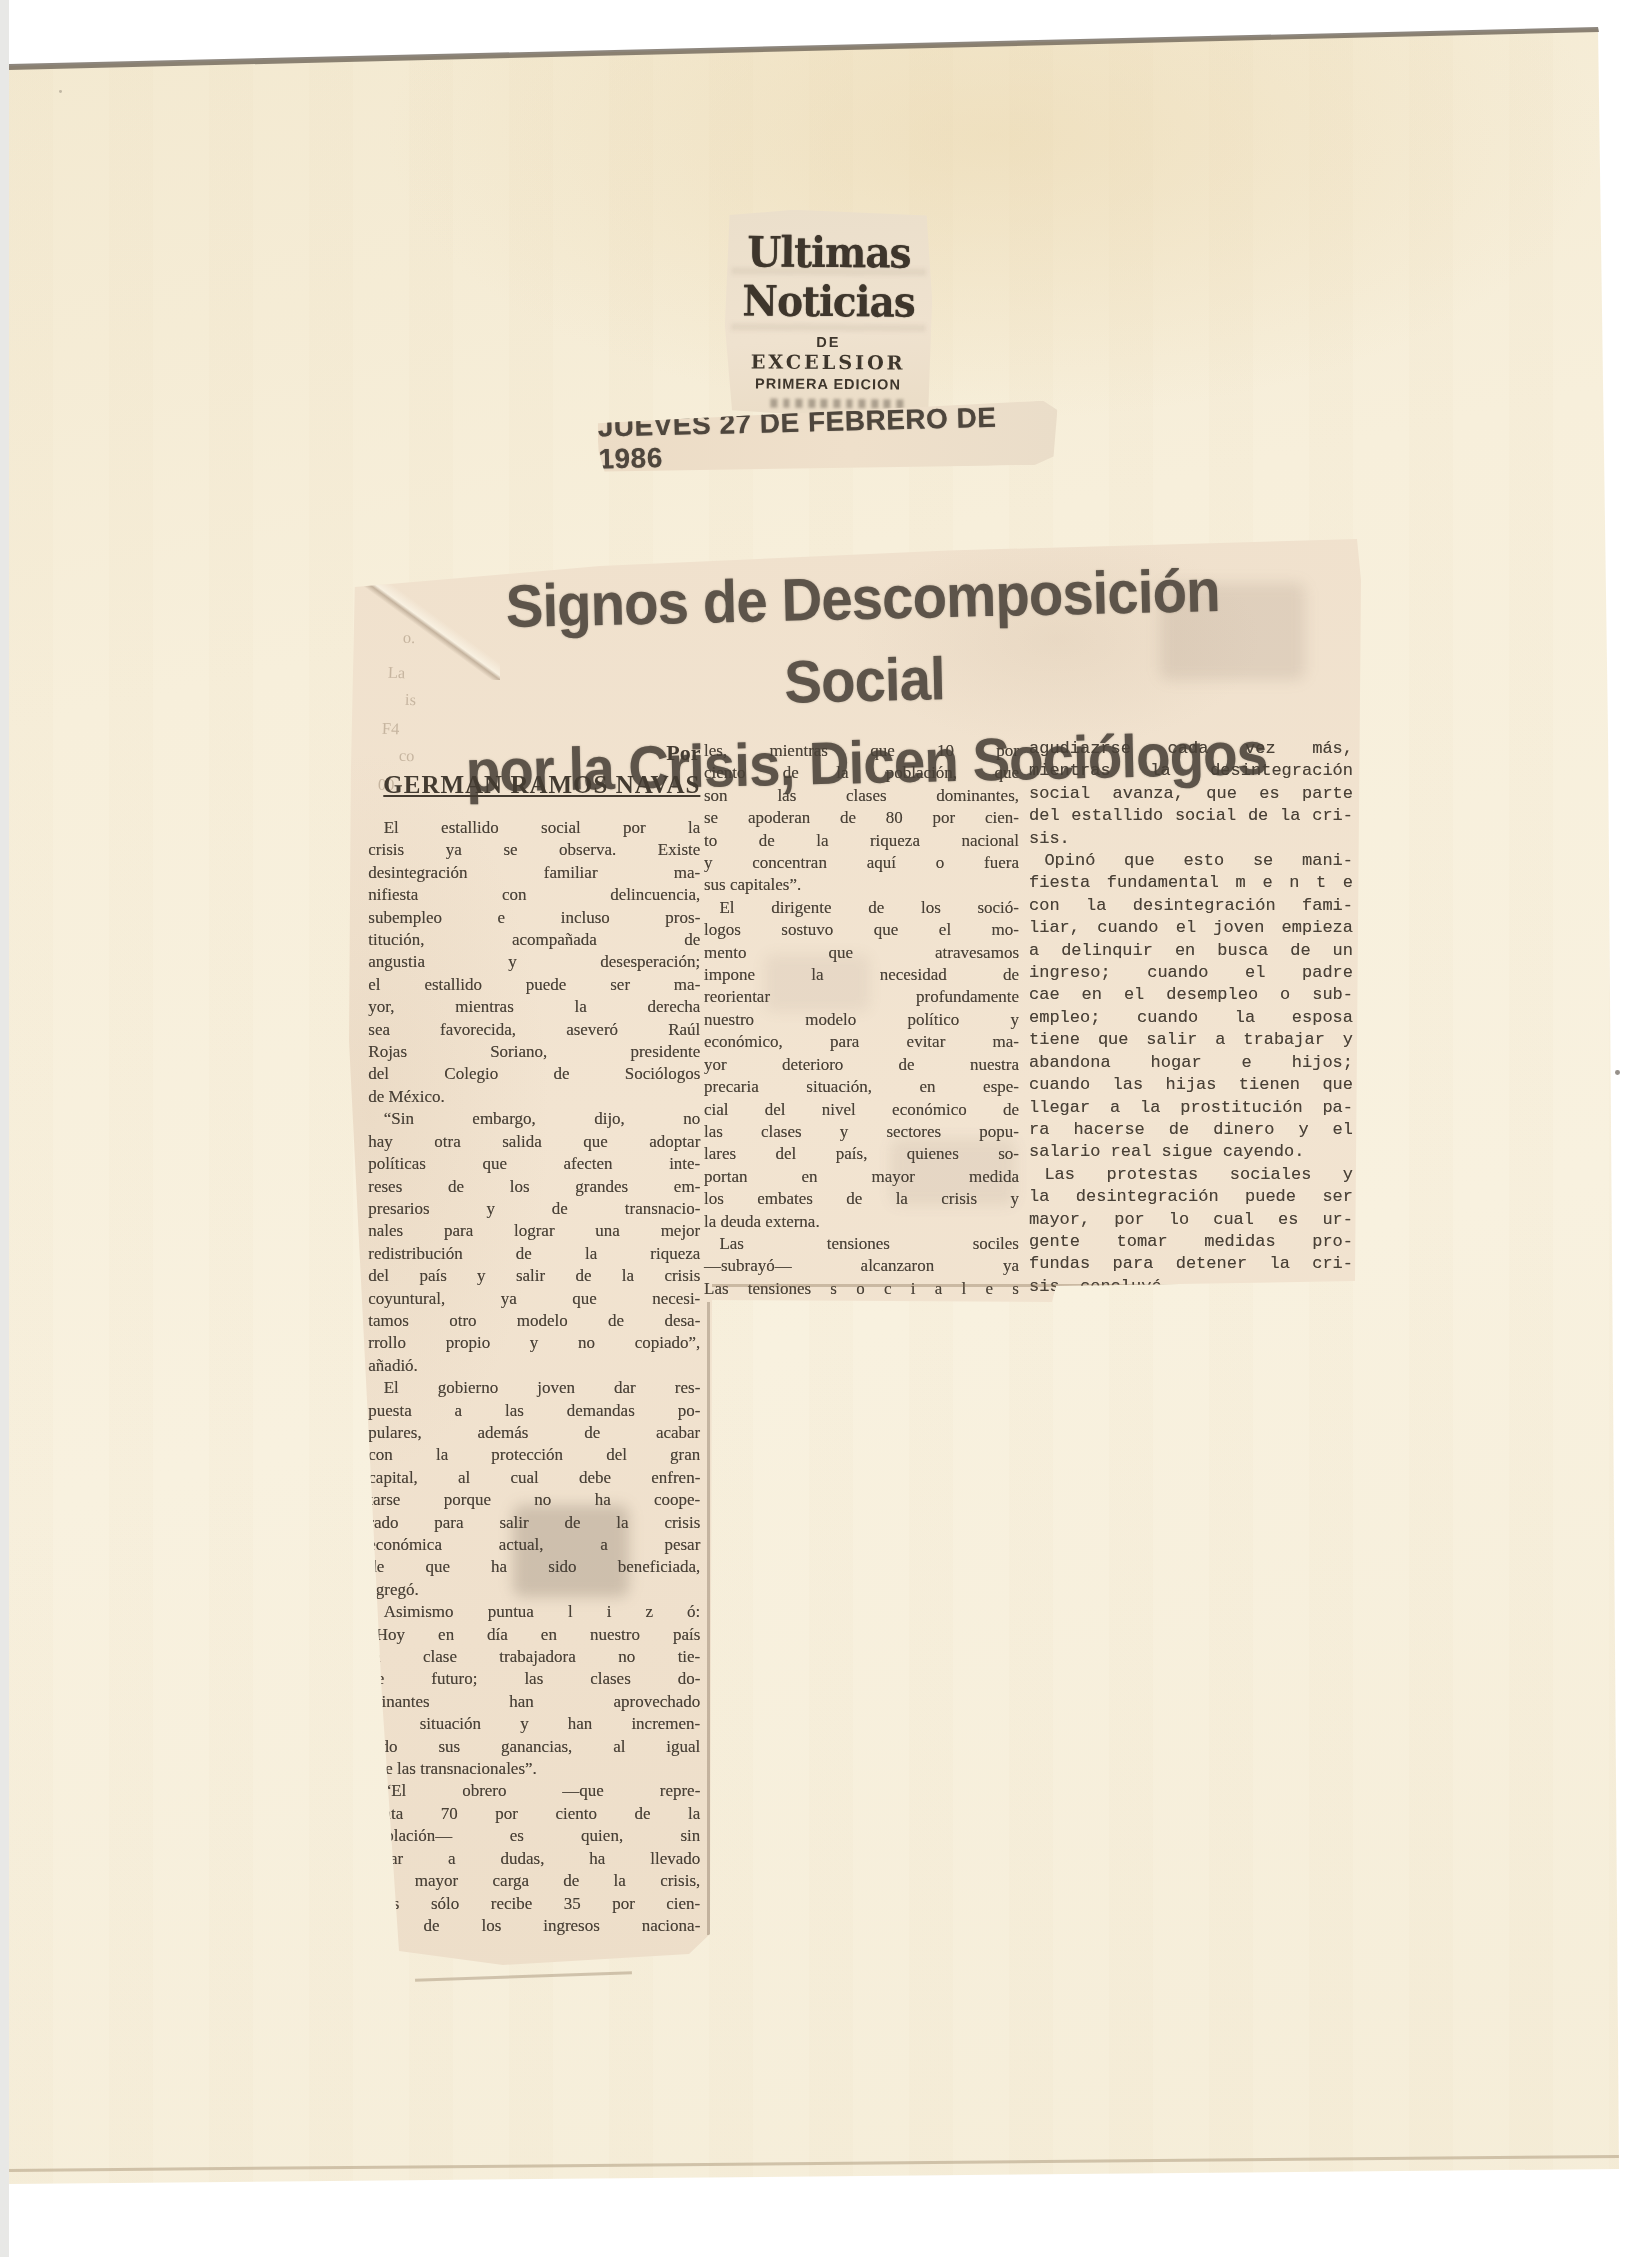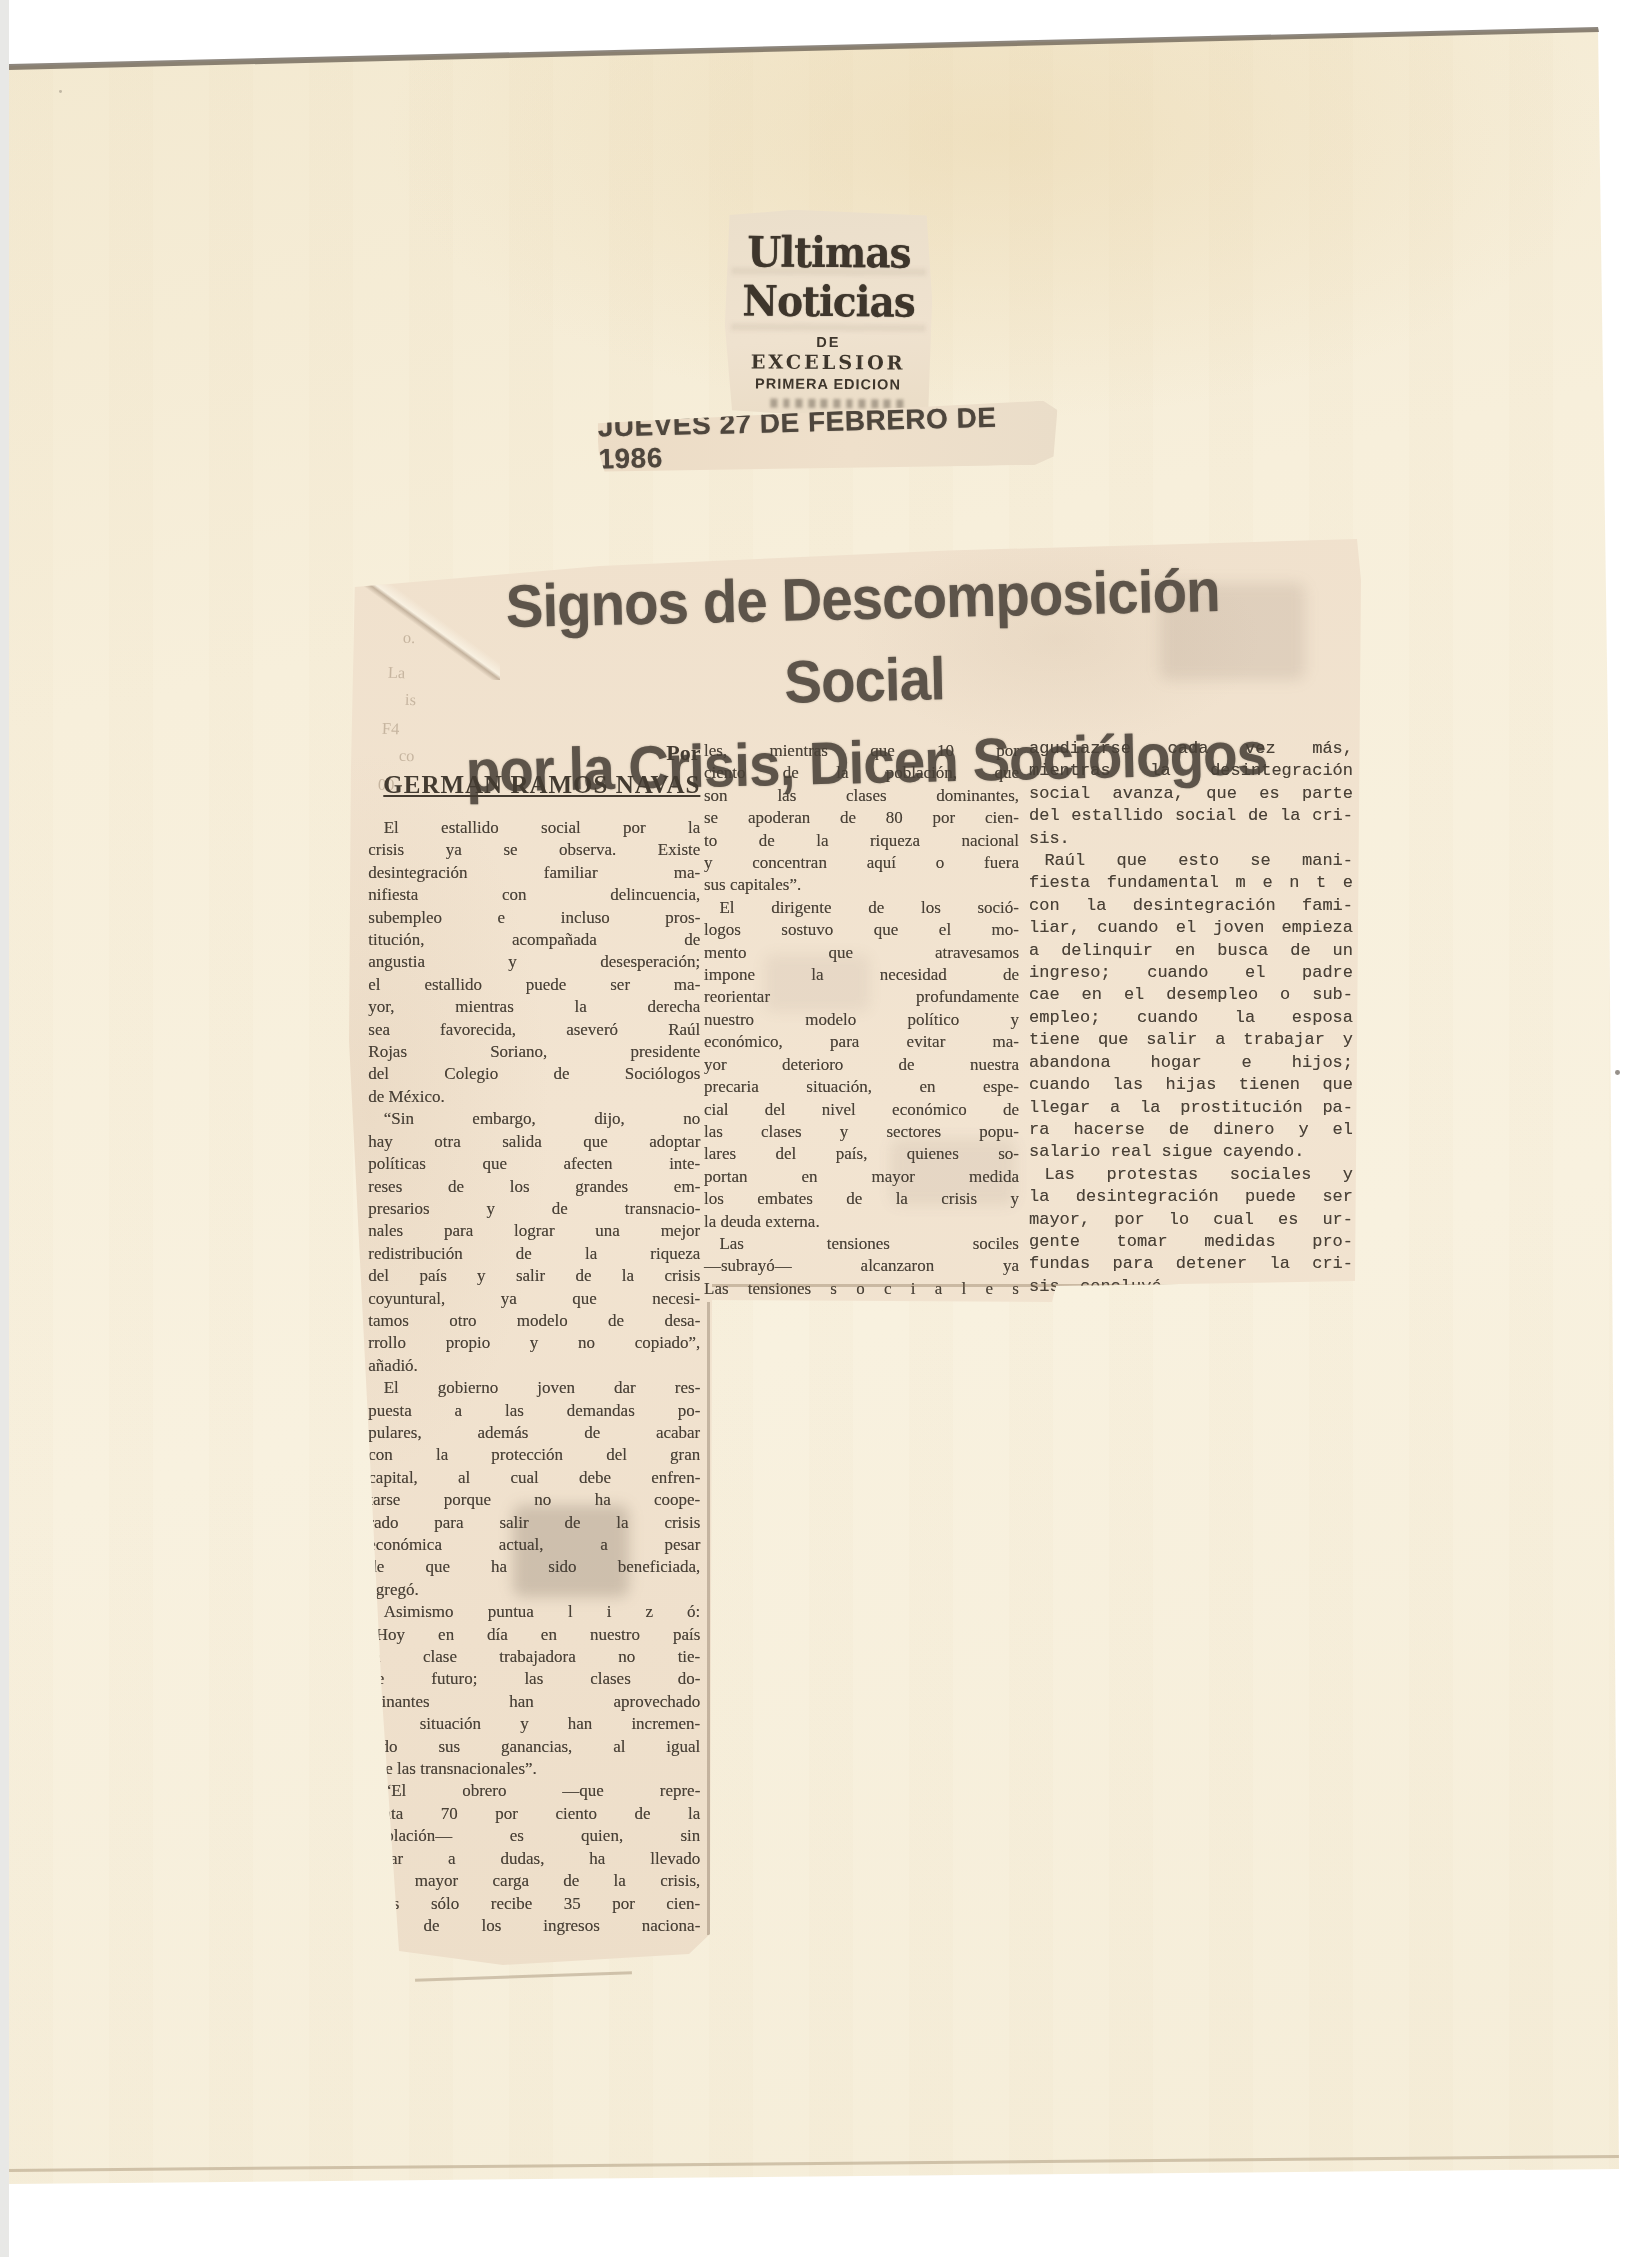--- a/index.html
+++ b/index.html
@@ -227,21 +227,21 @@
         <div class="tl ind jl">Las tensiones sociles</div>
         <div class="tl jl">—subrayó— alcanzaron ya</div>
         <div class="tl jl">Las tensiones s o c i a l e s</div>
       </div>
     <div id="col3" class="col">
         <div class="tl jl">agudiazrse cada vez más,</div>
         <div class="tl jl">mientras la desintegración</div>
         <div class="tl jl">social avanza, que es parte</div>
         <div class="tl jl">del estallido social de la cri-</div>
         <div class="tl">sis.</div>
-        <div class="tl ind jl">Raúl que esto se mani-</div>
+        <div class="tl ind jl">Opinó que esto se mani-</div>
         <div class="tl jl">fiesta fundamental m e n t e</div>
         <div class="tl jl">con la desintegración fami-</div>
         <div class="tl jl">liar, cuando el joven empieza</div>
         <div class="tl jl">a delinquir en busca de un</div>
         <div class="tl jl">ingreso; cuando el padre</div>
         <div class="tl jl">cae en el desempleo o sub-</div>
         <div class="tl jl">empleo; cuando la esposa</div>
         <div class="tl jl">tiene que salir a trabajar y</div>
         <div class="tl jl">abandona hogar e hijos;</div>
         <div class="tl jl">cuando las hijas tienen que</div>

